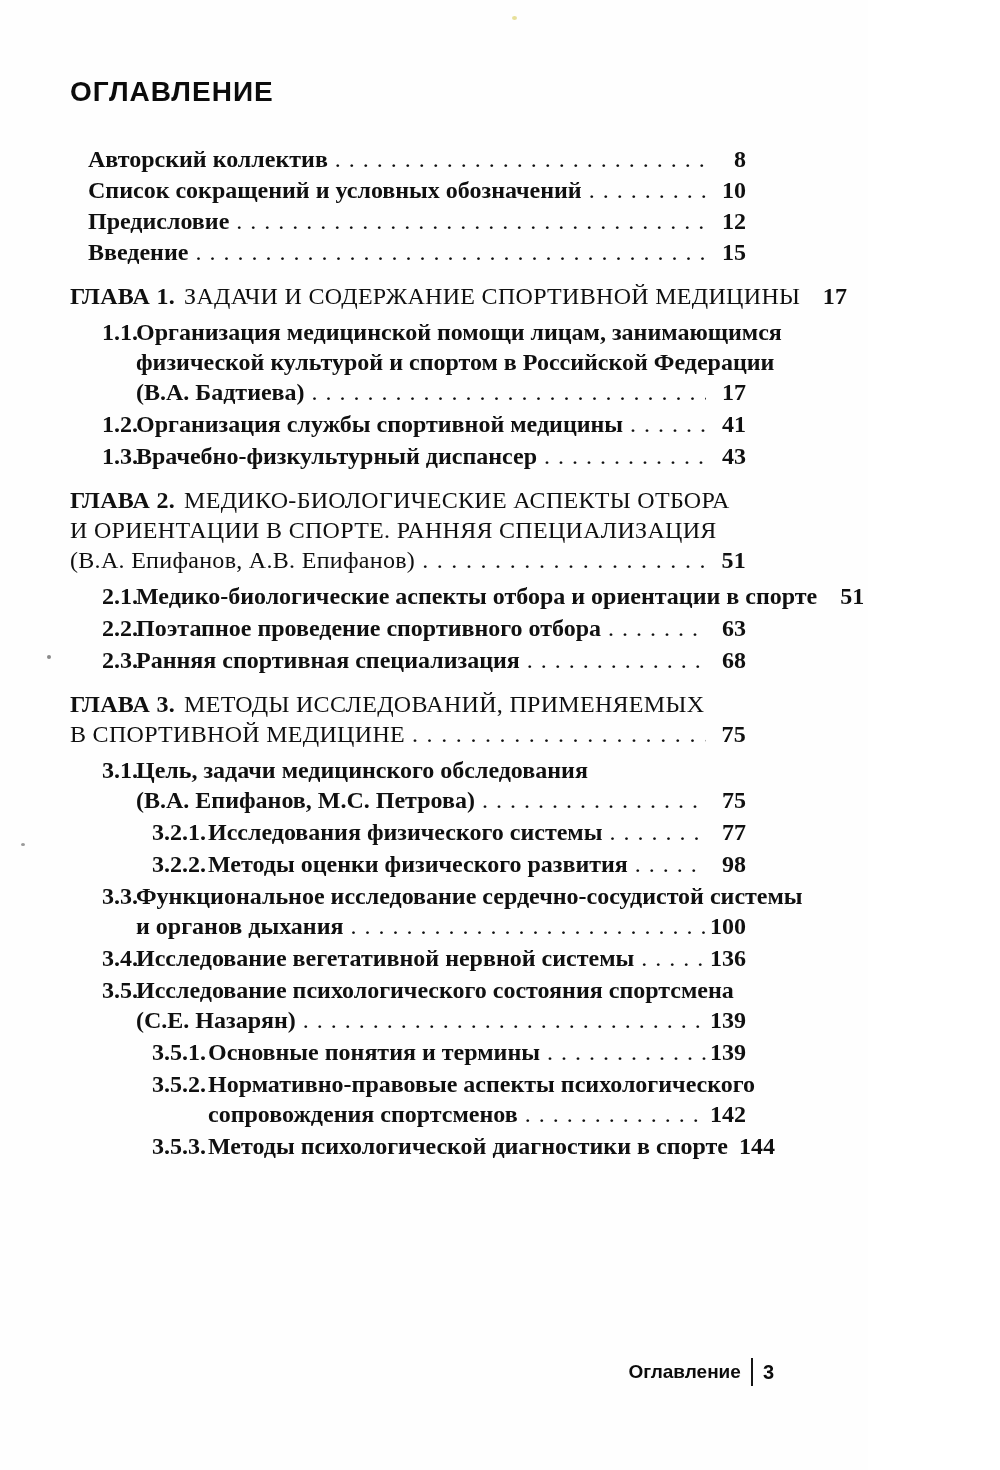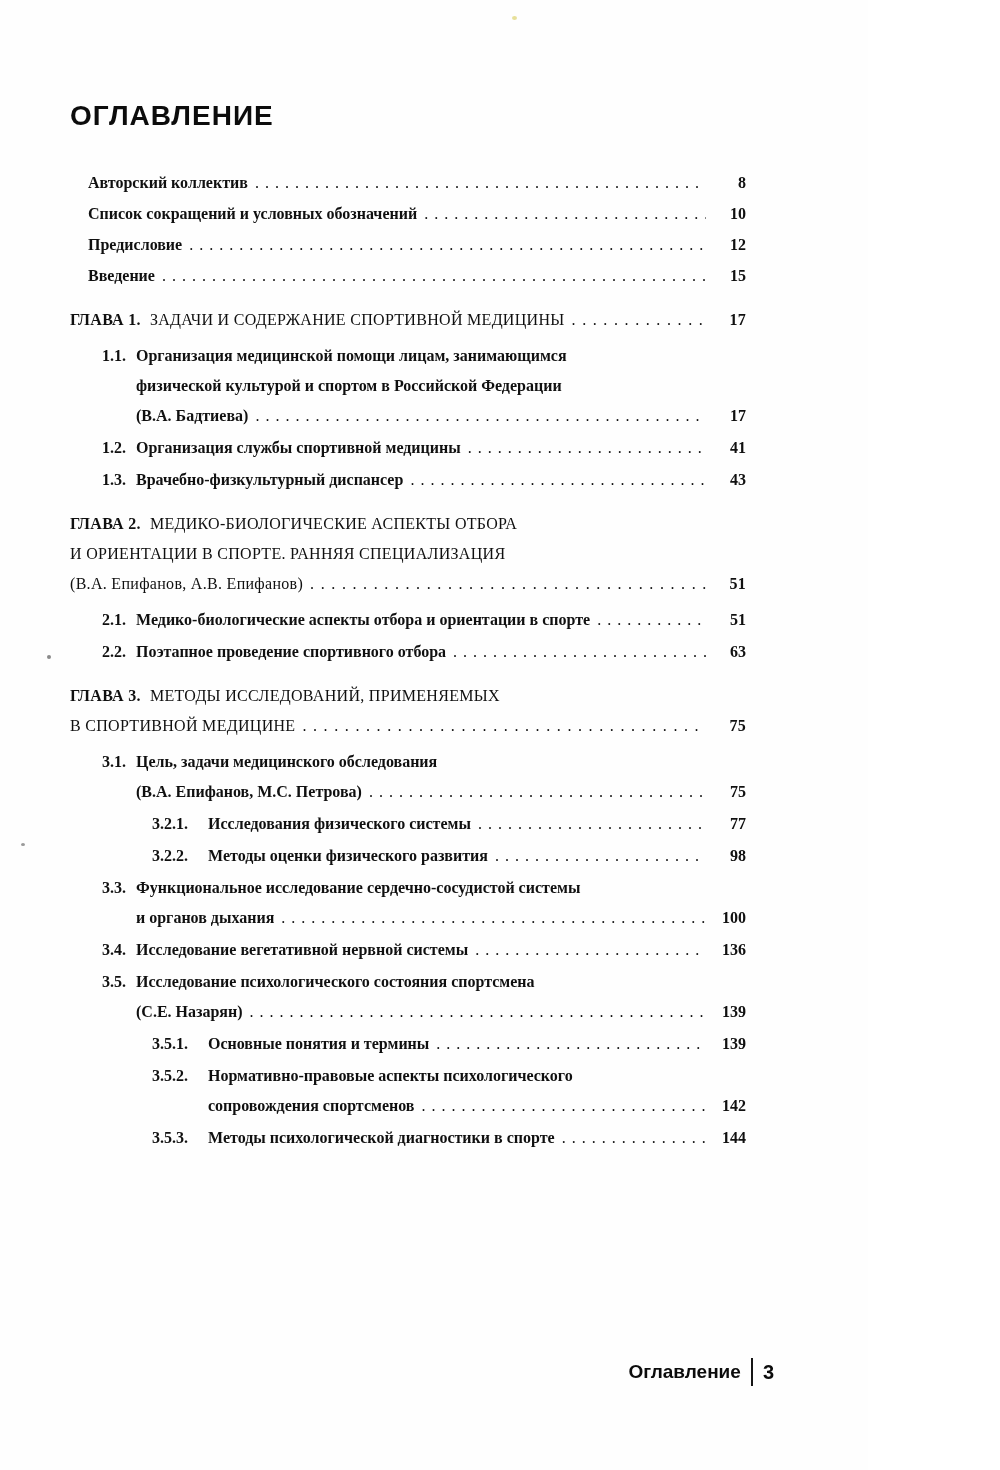--- a/index.html
+++ b/index.html
@@ -2,34 +2,34 @@
 <html><head>
 <meta charset="utf-8">
 <style>
   * { box-sizing: border-box; }
   html, body { margin: 0; padding: 0; background: #ffffff; }
   .page {
     position: relative;
     width: 868px;
     height: 1470px;
     background: #fefefe;
-    padding: 100px 122px 0 70px;
+    padding: 76px 122px 0 70px;
     font-family: "Liberation Serif", serif;
     color: #101010;
     overflow: hidden;
   }
   .doc-title {
     font-family: "Liberation Sans", sans-serif;
     font-weight: bold;
     font-size: 28px;
     letter-spacing: 1px;
     margin: 0 0 36px 0;
     color: #0c0c0c;
   }
-  .toc { font-size: 16px; line-height: 30px; font-weight: bold; }
+  .toc { font-size: 24px; line-height: 30px; font-weight: bold; }
   .entry { position: relative; margin-bottom: 2px; }
   .entry.front   { margin-left: 18px; margin-bottom: 1px; }
   .entry.section { margin-left: 16px; padding-left: 50px; margin-bottom: 2px; }
   .entry.subsection { margin-left: 66px; padding-left: 72px; margin-bottom: 2px; }
   .entry.chapter { margin-top: 14px; margin-bottom: 6px; letter-spacing: 0.3px; }
   .entry.section > .num,
   .entry.subsection > .num {
     position: absolute; left: 16px; top: 0; white-space: nowrap;
   }
   .entry.chapter .num { font-weight: bold; margin-right: 9px; }
@@ -182,20 +182,30 @@
       <div class="entry section">
         <span class="num">2.2.</span>
         <div class="body">
           <div class="line last">
             <span class="txt">Поэтапное проведение спортивного отбора</span>
             <span class="leader"></span>
             <span class="pg">63</span>
           </div>
         </div>
       </div>
+      <div class="entry section">
+        <span class="num">2.3.</span>
+        <div class="body">
+          <div class="line last">
+            <span class="txt">Ранняя спортивная специализация</span>
+            <span class="leader"></span>
+            <span class="pg">68</span>
+          </div>
+        </div>
+      </div>
       <div class="entry chapter">
         <div class="body">
           <div class="line"><span class="num">ГЛАВА 3.</span><span class="txt">МЕТОДЫ ИССЛЕДОВАНИЙ, ПРИМЕНЯЕМЫХ</span></div>
           <div class="line last">
             <span class="txt">В СПОРТИВНОЙ МЕДИЦИНЕ</span>
             <span class="leader"></span>
             <span class="pg">75</span>
           </div>
         </div>
       </div>

